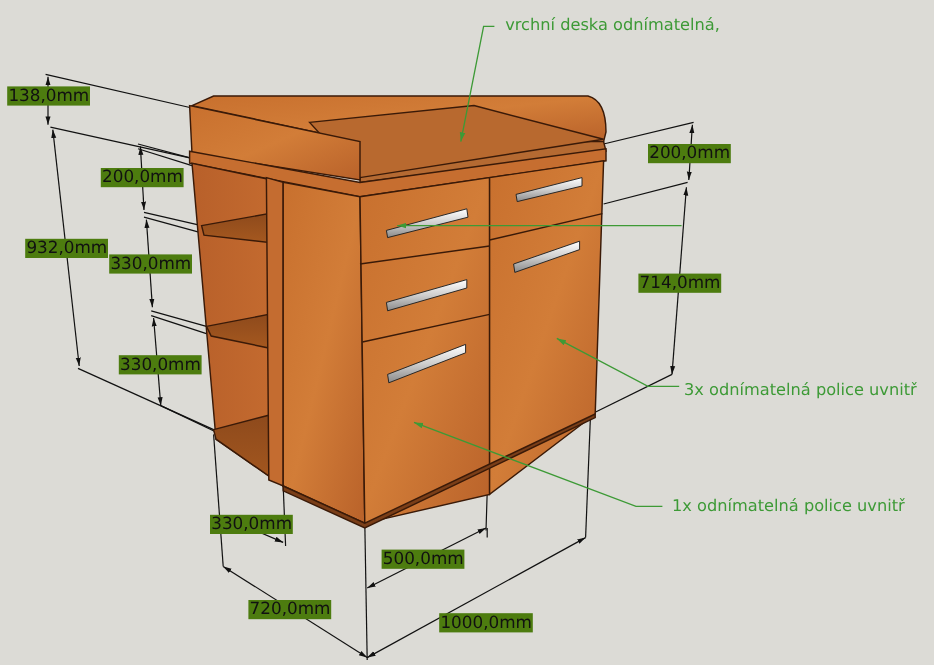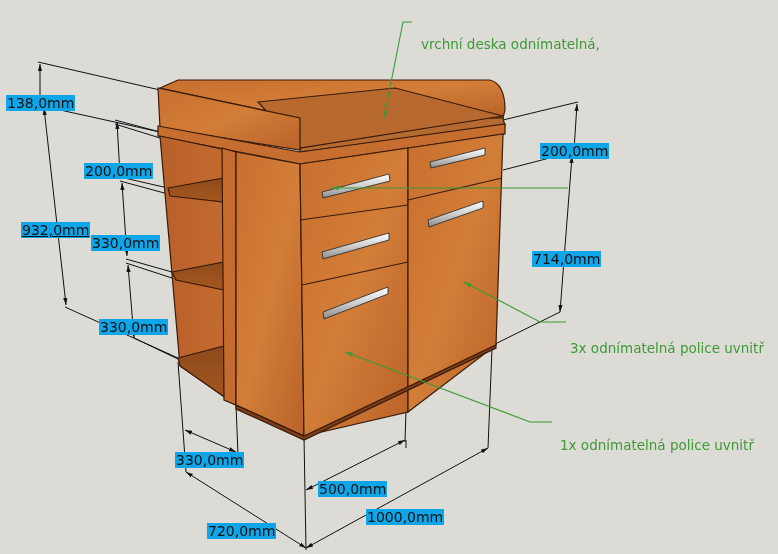--- a/index.html
+++ b/index.html
@@ -1,20 +1,20 @@
 <!DOCTYPE html>
 <html><head>
 <meta charset="utf-8">
 <style>
   html,body{margin:0;padding:0;}
   body{width:778px;height:554px;background:#dcdbd6;overflow:hidden;font-family:"DejaVu Sans",sans-serif;}
   #stage{position:relative;width:778px;height:554px;}
   svg{position:absolute;left:0;top:0;}
-  .lbl{position:absolute;white-space:nowrap;font-family:"DejaVu Sans",sans-serif;margin-top:23px;}
-  .d{font-size:14px;color:#111;background:#0ea5e9;padding:0 1px;line-height:16px;}
+  .lbl{position:absolute;white-space:nowrap;font-family:"DejaVu Sans",sans-serif;}
+  .d{font-size:14px;color:#111;background:#4d7c0f;padding:0 1px;line-height:16px;}
   .n{font-size:13.5px;color:#3d9a36;line-height:17px;}
 </style>
 </head>
 <body>
 
 <div id="stage">
 <svg width="778" height="554" viewBox="0 0 778 554">
   <defs>
     <linearGradient id="wood" x1="0" y1="0" x2="1" y2="1">
       <stop offset="0" stop-color="#c8702e"></stop>
@@ -118,26 +118,26 @@
   <g stroke="#3d9a36" stroke-width="1.1" fill="none">
     <polyline points="412,22 403,22 384,118" marker-end="url(#garr)"></polyline>
     <line x1="568" y1="188" x2="331" y2="188" marker-end="url(#garr)"></line>
     <polyline points="566,322 540,322 464,282" marker-end="url(#garr)"></polyline>
     <polyline points="552,422 530,422 345,352" marker-end="url(#garr)"></polyline>
   </g>
 </svg>
 
 <div class="lbl d" style="left:6px;top:72px;">138,0mm</div>
 <div class="lbl d" style="left:84px;top:140px;">200,0mm</div>
-<div class="lbl d" style="left:21px;top:199px;text-decoration:underline;">932,0mm</div>
+<div class="lbl d" style="left:21px;top:199px;">932,0mm</div>
 <div class="lbl d" style="left:91px;top:212px;">330,0mm</div>
 <div class="lbl d" style="left:99px;top:296px;">330,0mm</div>
 <div class="lbl d" style="left:540px;top:120px;">200,0mm</div>
 <div class="lbl d" style="left:532px;top:228px;text-align:right;">714,0mm</div>
 <div class="lbl d" style="left:175px;top:429px;">330,0mm</div>
 <div class="lbl d" style="left:207px;top:500px;">720,0mm</div>
 <div class="lbl d" style="left:318px;top:458px;">500,0mm</div>
-<div class="lbl d" style="left:366px;top:486px;">1000,0mm</div>
+<div class="lbl d" style="left:366px;top:511px;">1000,0mm</div>
 
 <div class="lbl n" style="left:421px;top:13px;">vrchní deska odnímatelná,</div>
 <div class="lbl n" style="left:570px;top:317px;">3x odnímatelná police uvnitř</div>
 <div class="lbl n" style="left:560px;top:414px;">1x odnímatelná police uvnitř</div>
 </div>
 
 </body></html>

